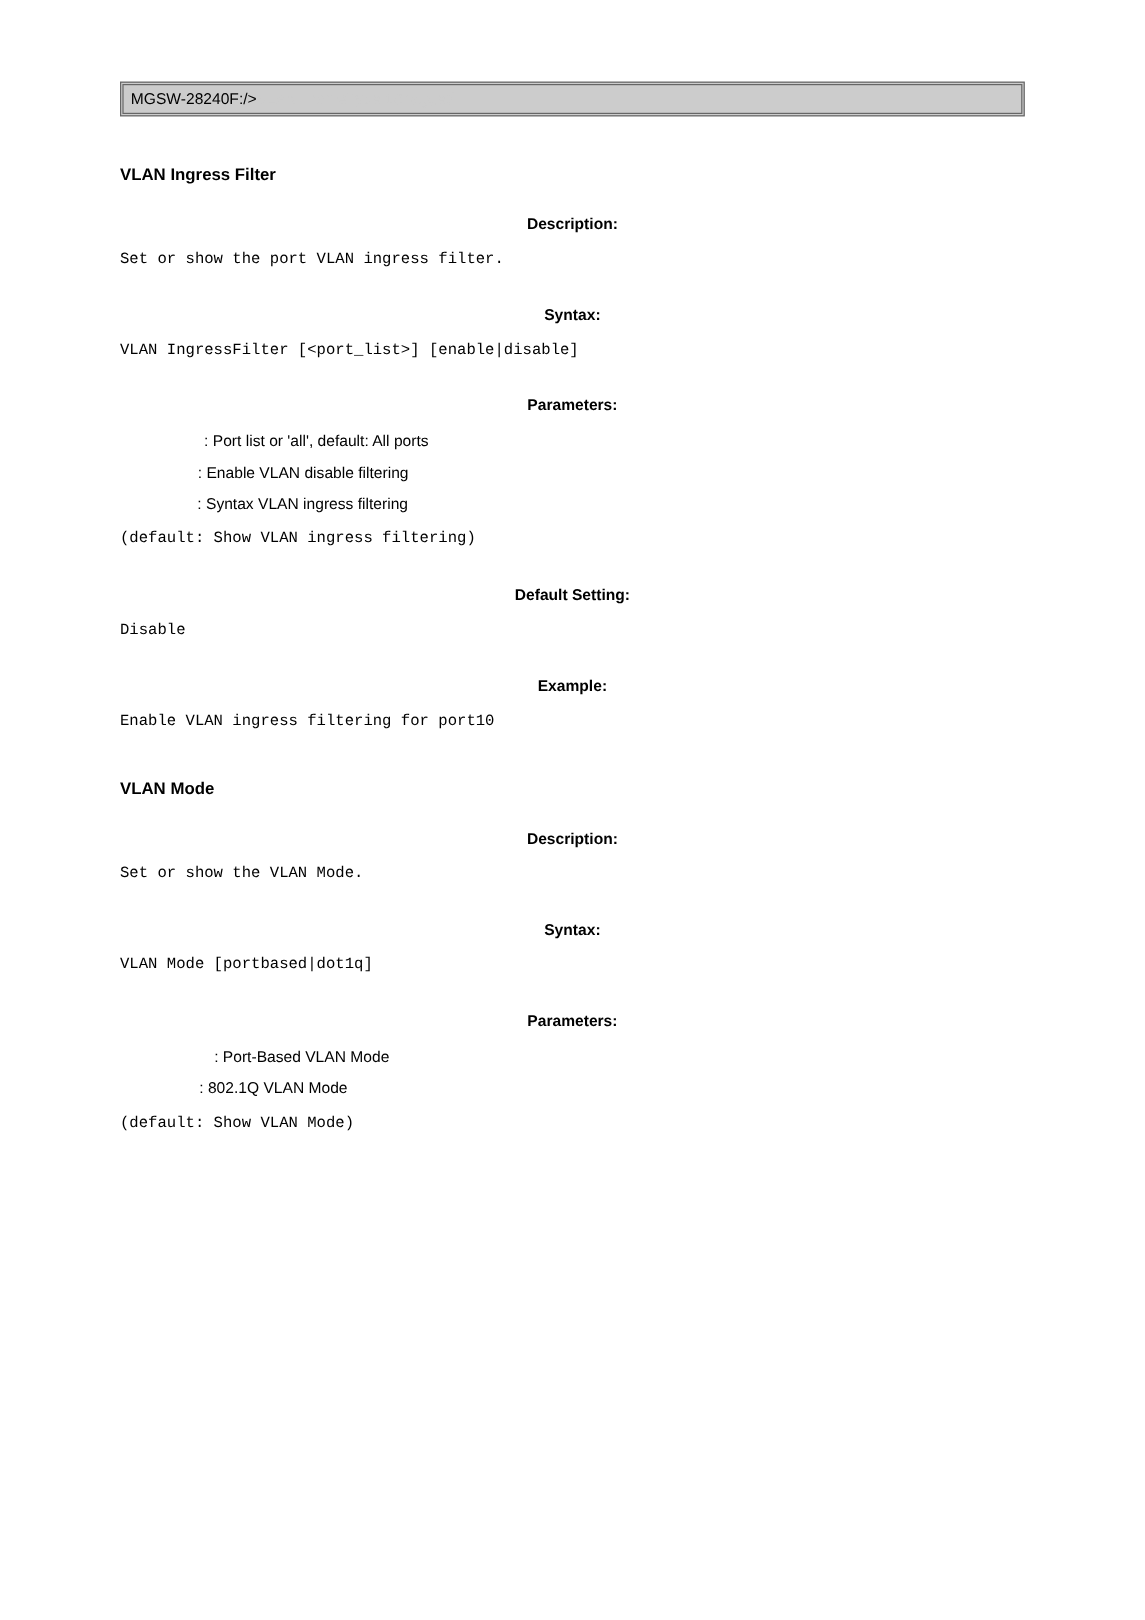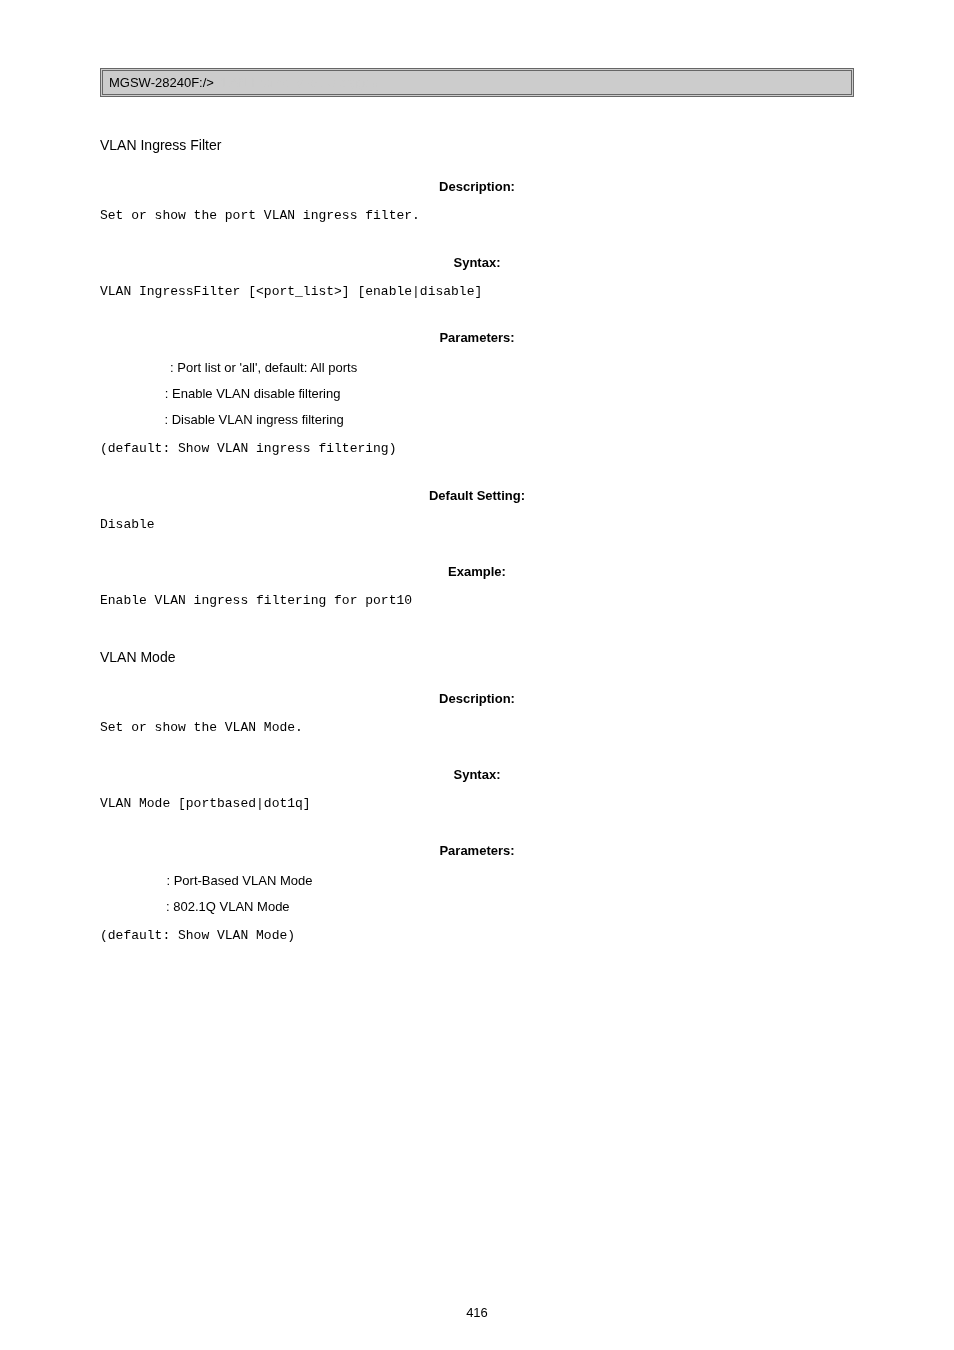--- a/index.html
+++ b/index.html
@@ -19,21 +19,21 @@
     position: relative;
   }
   .codebox {
     border: 3px double #666;
     background: #cccccc;
     padding: 4px 6px;
     font-size: 13px;
     margin: 8px 0 40px 0;
   }
   .section-title {
-    font-weight: normal;
+    font-weight: bold;
     font-size: 14px;
     margin-top: 36px;
     margin-bottom: 12px;
   }
   .sub-heading {
     font-weight: bold;
     font-size: 13px;
     margin-top: 26px;
     margin-bottom: 10px;
     text-align: center;
@@ -86,21 +86,21 @@
   <div class="param-line">
     <span class="param-key" style="color:#ffffff">&lt;port_list&gt;</span>
     <span class="indent">: Port list or 'all', default: All ports</span>
   </div>
   <div class="param-line">
     <span class="param-key" style="color:#ffffff">enable</span>
     <span class="indent" style="margin-left:20px">: Enable VLAN disable filtering</span>
   </div>
   <div class="param-line">
     <span class="param-key" style="color:#ffffff">disable</span>
-    <span class="indent" style="margin-left:16px">: Disable VLAN ingress filtering</span>
+    <span class="indent" style="margin-left:16px">: Syntax VLAN ingress filtering</span>
   </div>
   <div class="body-text">(default: Show VLAN ingress filtering)</div>
 
   <div class="sub-heading">Default Setting:</div>
   <div class="body-text">Disable</div>
 
   <div class="sub-heading">Example:</div>
   <div class="body-text" style="margin-bottom:6px">Enable VLAN ingress filtering for port10</div>
 
 
@@ -109,22 +109,21 @@
   <div class="sub-heading">Description:</div>
   <div class="body-text">Set or show the VLAN Mode.</div>
 
   <div class="sub-heading">Syntax:</div>
   <div class="body-text">VLAN Mode [portbased|dot1q]</div>
 
   <div class="sub-heading">Parameters:</div>
 
   <div class="param-line">
     <span class="param-key" style="color:#ffffff">portbased</span>
-    <span class="indent" style="margin-left:0px">: Port-Based VLAN Mode</span>
+    <span class="indent" style="margin-left:12px">: Port-Based VLAN Mode</span>
   </div>
   <div class="param-line">
     <span class="param-key" style="color:#ffffff">dot1q</span>
     <span class="indent" style="margin-left:27px">: 802.1Q VLAN Mode</span>
   </div>
   <div class="body-text">(default: Show VLAN Mode)</div>
 
-  <div class="page-num">416</div>
 </div>
 
 </body></html>

